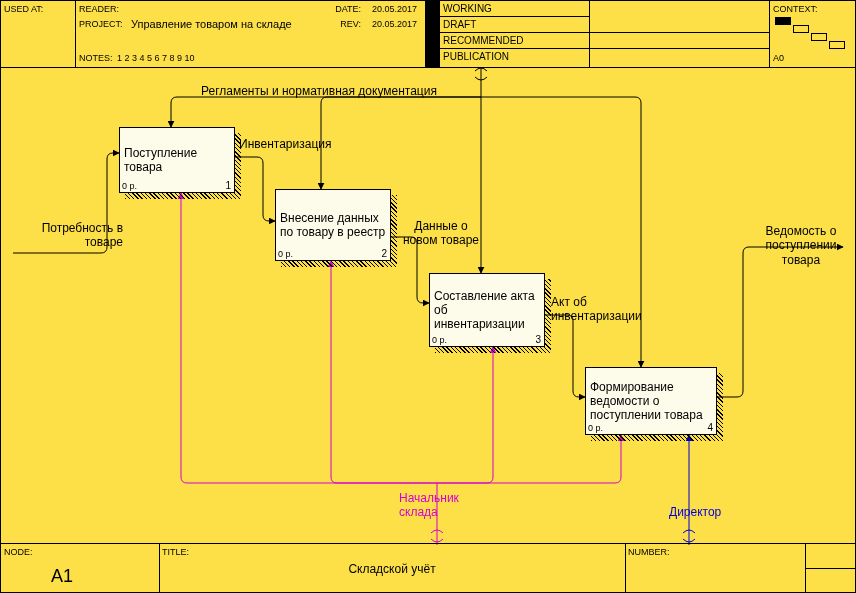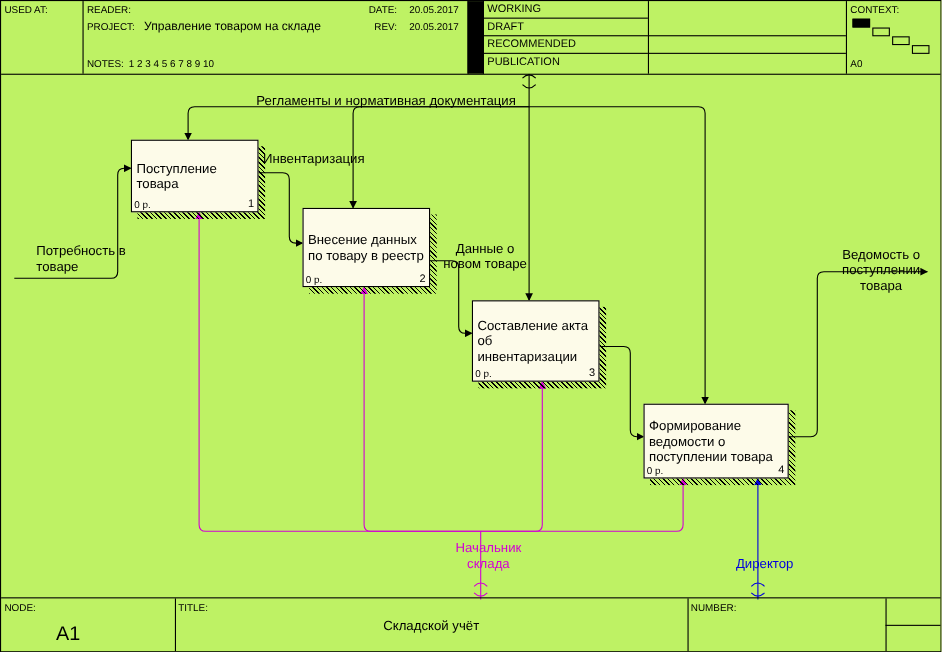--- a/index.html
+++ b/index.html
@@ -1,32 +1,32 @@
 <!DOCTYPE html>
 <html><head>
 <meta charset="utf-8">
 <style>
   html,body{margin:0;padding:0;background:#fdfbe9;font-family:Arial,Helvetica,sans-serif;color:#000}
-  .frame{width:856px;height:593px;position:relative;box-sizing:border-box;border:1px solid #000;background:#bef264}
+  .frame{width:856px;height:593px;position:relative;box-sizing:border-box;border:1px solid #000;background:#fde047}
   .hdr{position:absolute;left:0;top:0;right:0;height:66px;border-bottom:1px solid #000;font-size:10px}
   .hdr div{position:absolute}
   .hdr .cell{border-right:1px solid #000;height:66px;top:0}
   .hdr-label{font-size:9px}
   .hdr-val{font-size:11px}
   .status-row{border-bottom:1px solid #000;height:16px;left:0;right:0;box-sizing:border-box}
   .ctx-box{width:14px;height:6px;border:1px solid #000;position:absolute}
   .ctx-box.filled{background:#000}
   .ftr{position:absolute;left:0;bottom:0;right:0;height:48px;border-top:1px solid #000;font-size:10px}
   .ftr .cell{position:absolute;border-right:1px solid #000;height:48px;top:0}
   .diagram{position:absolute;left:0;top:66px;right:0;bottom:48px}
   .box{position:absolute;border:1px solid #000;background:#fdfbe9;text-align:left;font-size:12px;display:flex;align-items:center;justify-content:center;flex-direction:column;padding:4px;box-sizing:border-box}
   .box .zp{position:absolute;left:2px;bottom:1px;font-size:9px}
   .box .num{position:absolute;right:3px;bottom:1px;font-size:10px}
   .shadow{position:absolute;background:repeating-linear-gradient(45deg,#000 0 1px,transparent 1px 3px)}
-  .lbl{position:absolute;font-size:12px;text-align:center;line-height:1.2}
+  .lbl{position:absolute;font-size:12px;text-align:left;line-height:1.2}
   svg{position:absolute;left:0;top:0}
   .arrow-black{stroke:#000;fill:none}
   .arrow-mag{stroke:#d400d4;fill:none}
   .arrow-blue{stroke:#0000dd;fill:none}
 </style>
 </head>
 <body>
 
 <div class="frame">
 
@@ -140,23 +140,24 @@
       <span class="zp">0 р.</span>
         <span class="num">3</span>
     </div>
     <div class="box" style="left:584px;top:300px;width:132px;height:68px">
       <span>Формирование ведомости о поступлении товара</span>
       <span class="zp">0 р.</span>
         <span class="num">4</span>
     </div>
 
     <div class="lbl" style="left:200px;top:17px;width:300px">Регламенты и нормативная документация</div>
-    <div class="lbl" style="left:32px;top:154px;width:90px;text-align:left">Потребность в товаре</div>
+    <div class="lbl" style="left:32px;top:154px;width:90px;text-align:right">Потребность в товаре</div>
     <div class="lbl" style="left:238px;top:70px;width:110px;text-align:left">Инвентаризация</div>
     <div class="lbl" style="left:400px;top:152px;width:80px;text-align:center">Данные о новом товаре</div>
+    <div class="lbl" style="left:550px;top:228px;width:110px;text-align:left">Акт об инвентаризации</div>
     <div class="lbl" style="left:750px;top:157px;width:100px;text-align:center">Ведомость о поступлении товара</div>
     <div class="lbl" style="left:398px;top:424px;width:90px;color:#d400d4">Начальник склада</div>
     <div class="lbl" style="left:668px;top:438px;width:80px;color:#0000dd;text-align:left">Директор</div>
   </div>
 
   <div class="ftr">
     <div class="cell" style="left:0;width:158px">
       <span style="position:absolute;left:3px;top:3px" class="hdr-label">NODE:</span>
       <span style="position:absolute;left:50px;top:22px;font-size:18px">A1</span>
     </div>

